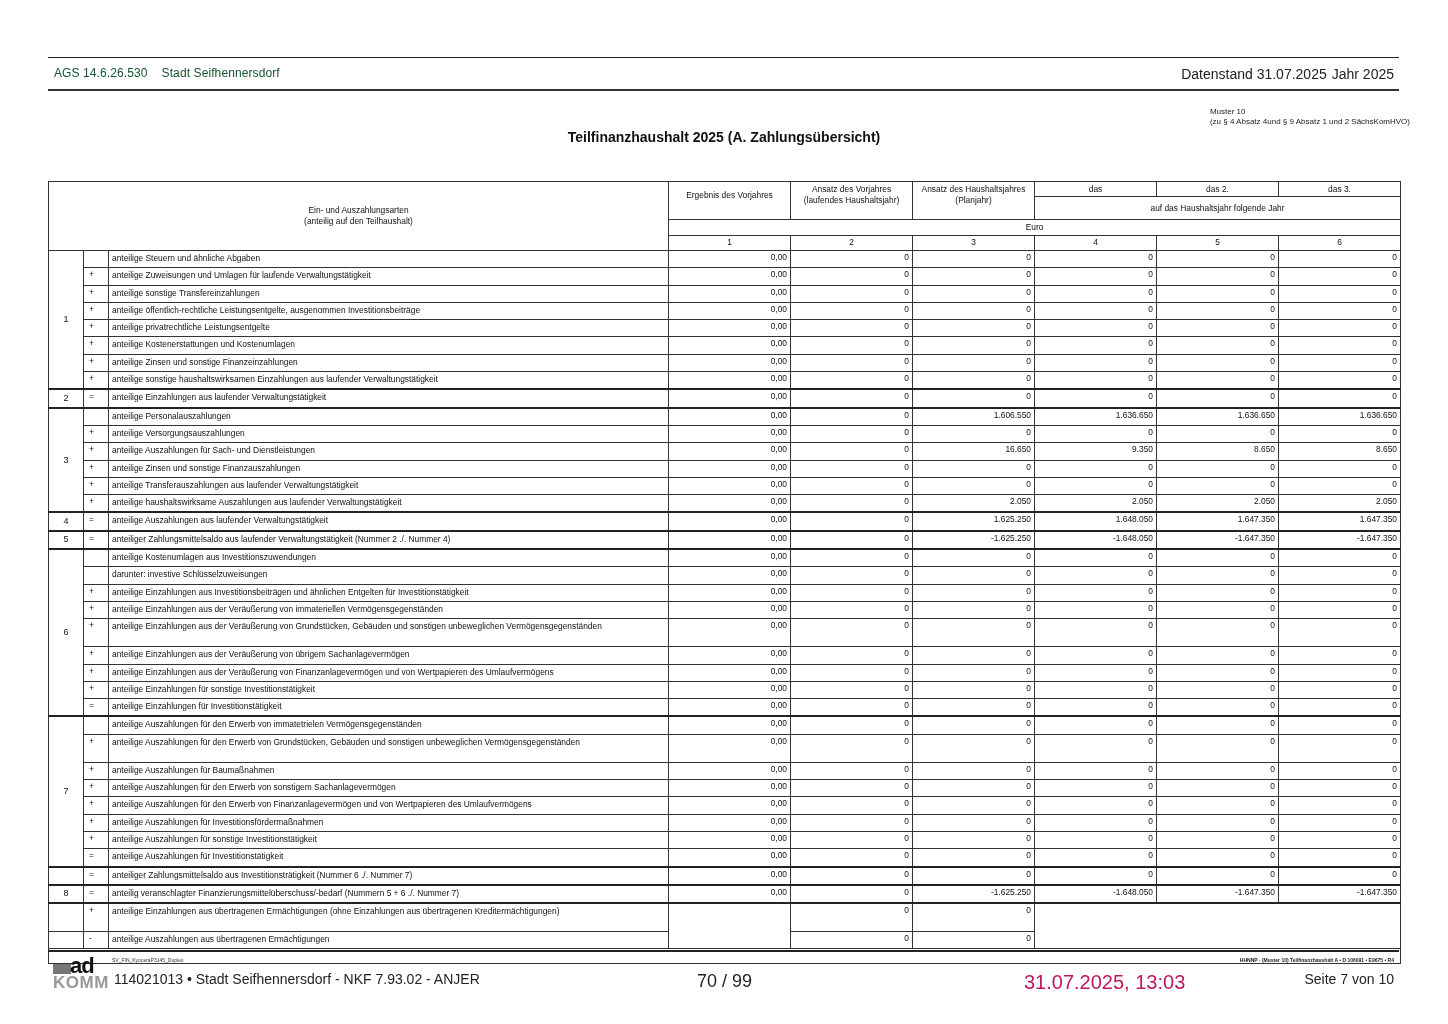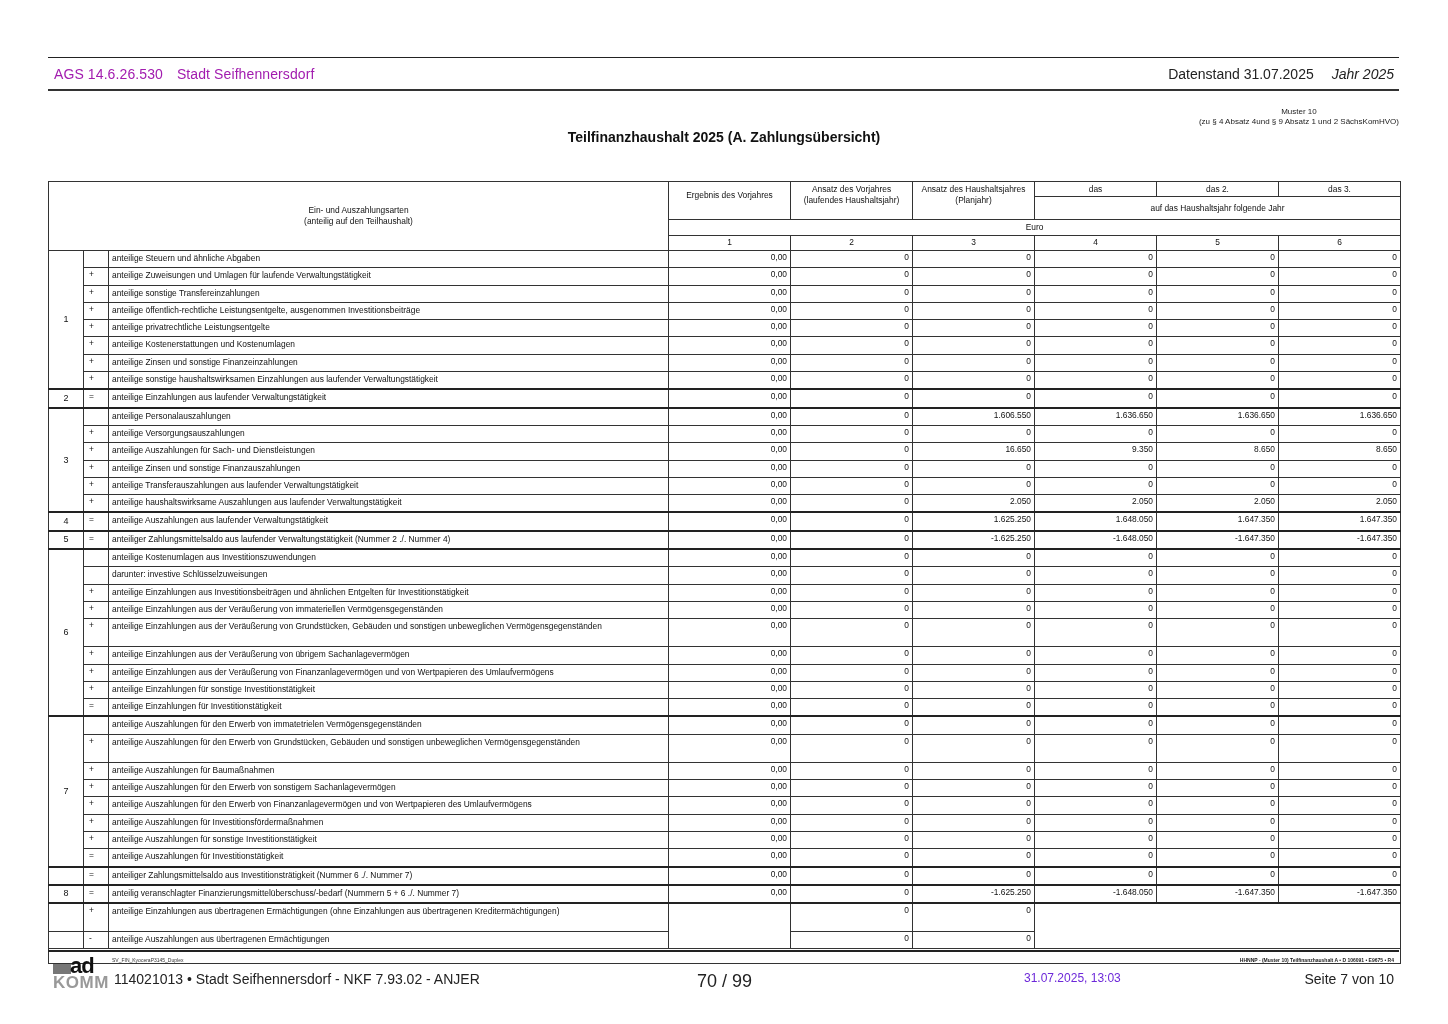--- a/index.html
+++ b/index.html
@@ -1,24 +1,24 @@
 <!DOCTYPE html>
 <html><head>
 <meta charset="utf-8">
 <style>
   html, body { margin:0; padding:0; background:#ffffff; }
   body { width:1448px; height:1024px; position:relative; overflow:hidden;
          font-family:"Liberation Sans", sans-serif; color:#111; }
   .hdr-rule-top { position:absolute; left:48px; top:57px; width:1351px; height:1px; background:#222; }
   .hdr-rule-bot { position:absolute; left:48px; top:89px; width:1351px; height:2px; background:#333; }
-  .hdr-left { position:absolute; left:54px; top:66px; font-size:14px; letter-spacing:0.1px; color:#a21caf; }
+  .hdr-left { position:absolute; left:54px; top:66px; font-size:12px; letter-spacing:0.1px; color:#14532d; }
   .hdr-left span + span { margin-left:14px; }
   .hdr-right { position:absolute; right:54px; top:66px; font-size:14px; color:#222; }
-  .hdr-right span + span { margin-left:18px;font-style:italic; }
-  .muster { position:absolute; right:49px; top:107px; font-size:8px; text-align:center; line-height:10px; color:#222;margin-left:33px; }
+  .hdr-right span + span { margin-left:5px; }
+  .muster { position:absolute; right:38px; top:107px; font-size:8px; text-align:left; line-height:10px; color:#222;margin-left:33px; }
   .title { position:absolute; left:0; width:1448px; top:129px; text-align:center; font-weight:bold; font-size:14px; line-height:17px; color:#111; }
 
   table.fin { position:absolute; left:48px; top:181px; width:1352px; border-collapse:collapse; table-layout:fixed; font-size:8.4px; }
   table.fin td { border:1px solid #333; padding:0 3px; vertical-align:top; height:14.3px; line-height:13px; white-space:nowrap; overflow:hidden; }
   table.fin td.desc { white-space:normal; line-height:11px; padding-top:2px; }
   table.fin td.num { text-align:right; }
   table.fin td.grp { text-align:center; vertical-align:middle; font-size:9px; }
   table.fin td.sign { text-align:left; padding-left:5px; }
   table.fin td.hc { text-align:center; vertical-align:middle; white-space:normal; line-height:11px; }
   table.fin tr.two td { height:25px; }
@@ -26,21 +26,21 @@
 
   .ftr-rule { position:absolute; left:48px; top:950px; width:1351px; height:2px; background:#222; }
   .logo { position:absolute; left:53px; top:959px; width:54px; height:26px;text-align:center; }
   .logo-top { position:absolute; left:0; top:0; width:54px; height:15px; }
   .logo-top .bar { position:absolute; left:0; top:5px; width:18px; height:10px; background:#777; }
   .logo-top .ad { position:absolute; left:17px; top:-6px; font-size:22px; font-weight:bold; color:#111; letter-spacing:-1px; font-family:"Liberation Sans", sans-serif; }
   .logo-bot { position:absolute; left:0; top:14px; font-size:17px; font-weight:bold; color:#999; letter-spacing:0.5px; }
   .printer { position:absolute; left:112px; top:957px; font-size:5px; color:#333; }
   .ftr-main { position:absolute; left:114px; top:971px; font-size:14px; color:#222; }
   .ftr-page { position:absolute; left:697px; top:971px; font-size:18px; color:#222; }
-  .ftr-date { position:absolute; left:1024px; top:971px; font-size:12px; color:#6d28d9; }
+  .ftr-date { position:absolute; left:1024px; top:971px; font-size:20px; color:#be185d; }
   .ftr-seite { position:absolute; right:54px; top:971px; font-size:14px; color:#222; }
   .ftr-code { position:absolute; right:54px; top:957px; font-size:5px; color:#222; font-weight:bold; }
 </style>
 </head>
 <body>
 
 <div class="hdr-rule-top"></div>
 <div class="hdr-left">
   <span>AGS 14.6.26.530</span><span>Stadt Seifhennersdorf</span>
 </div>

